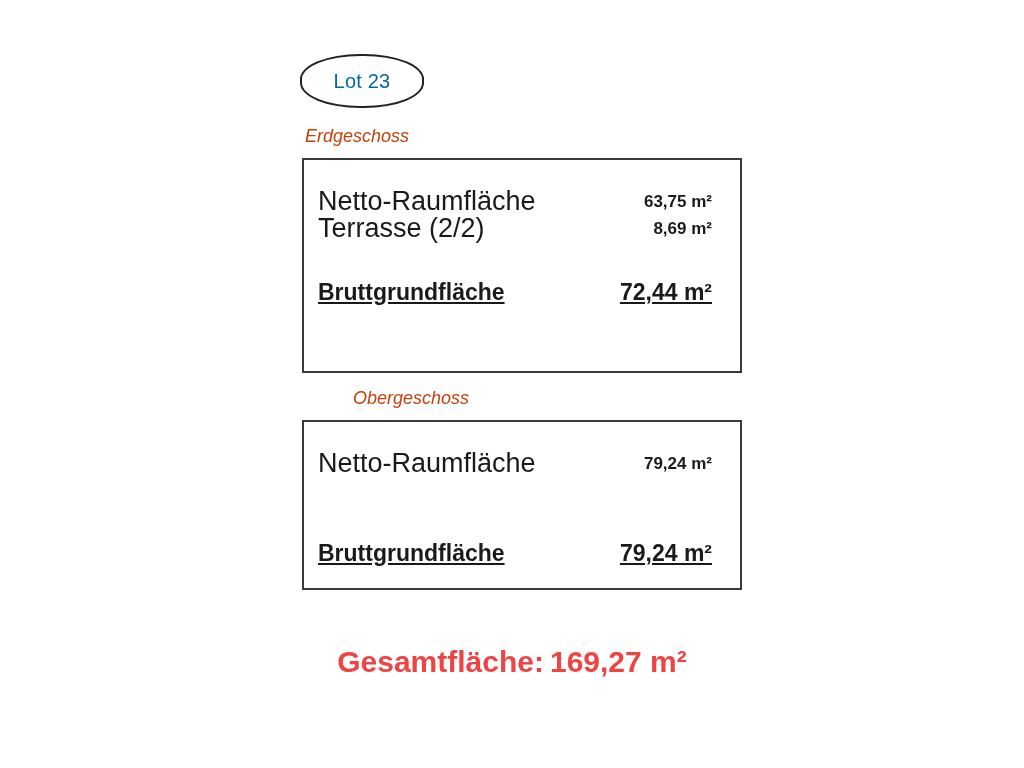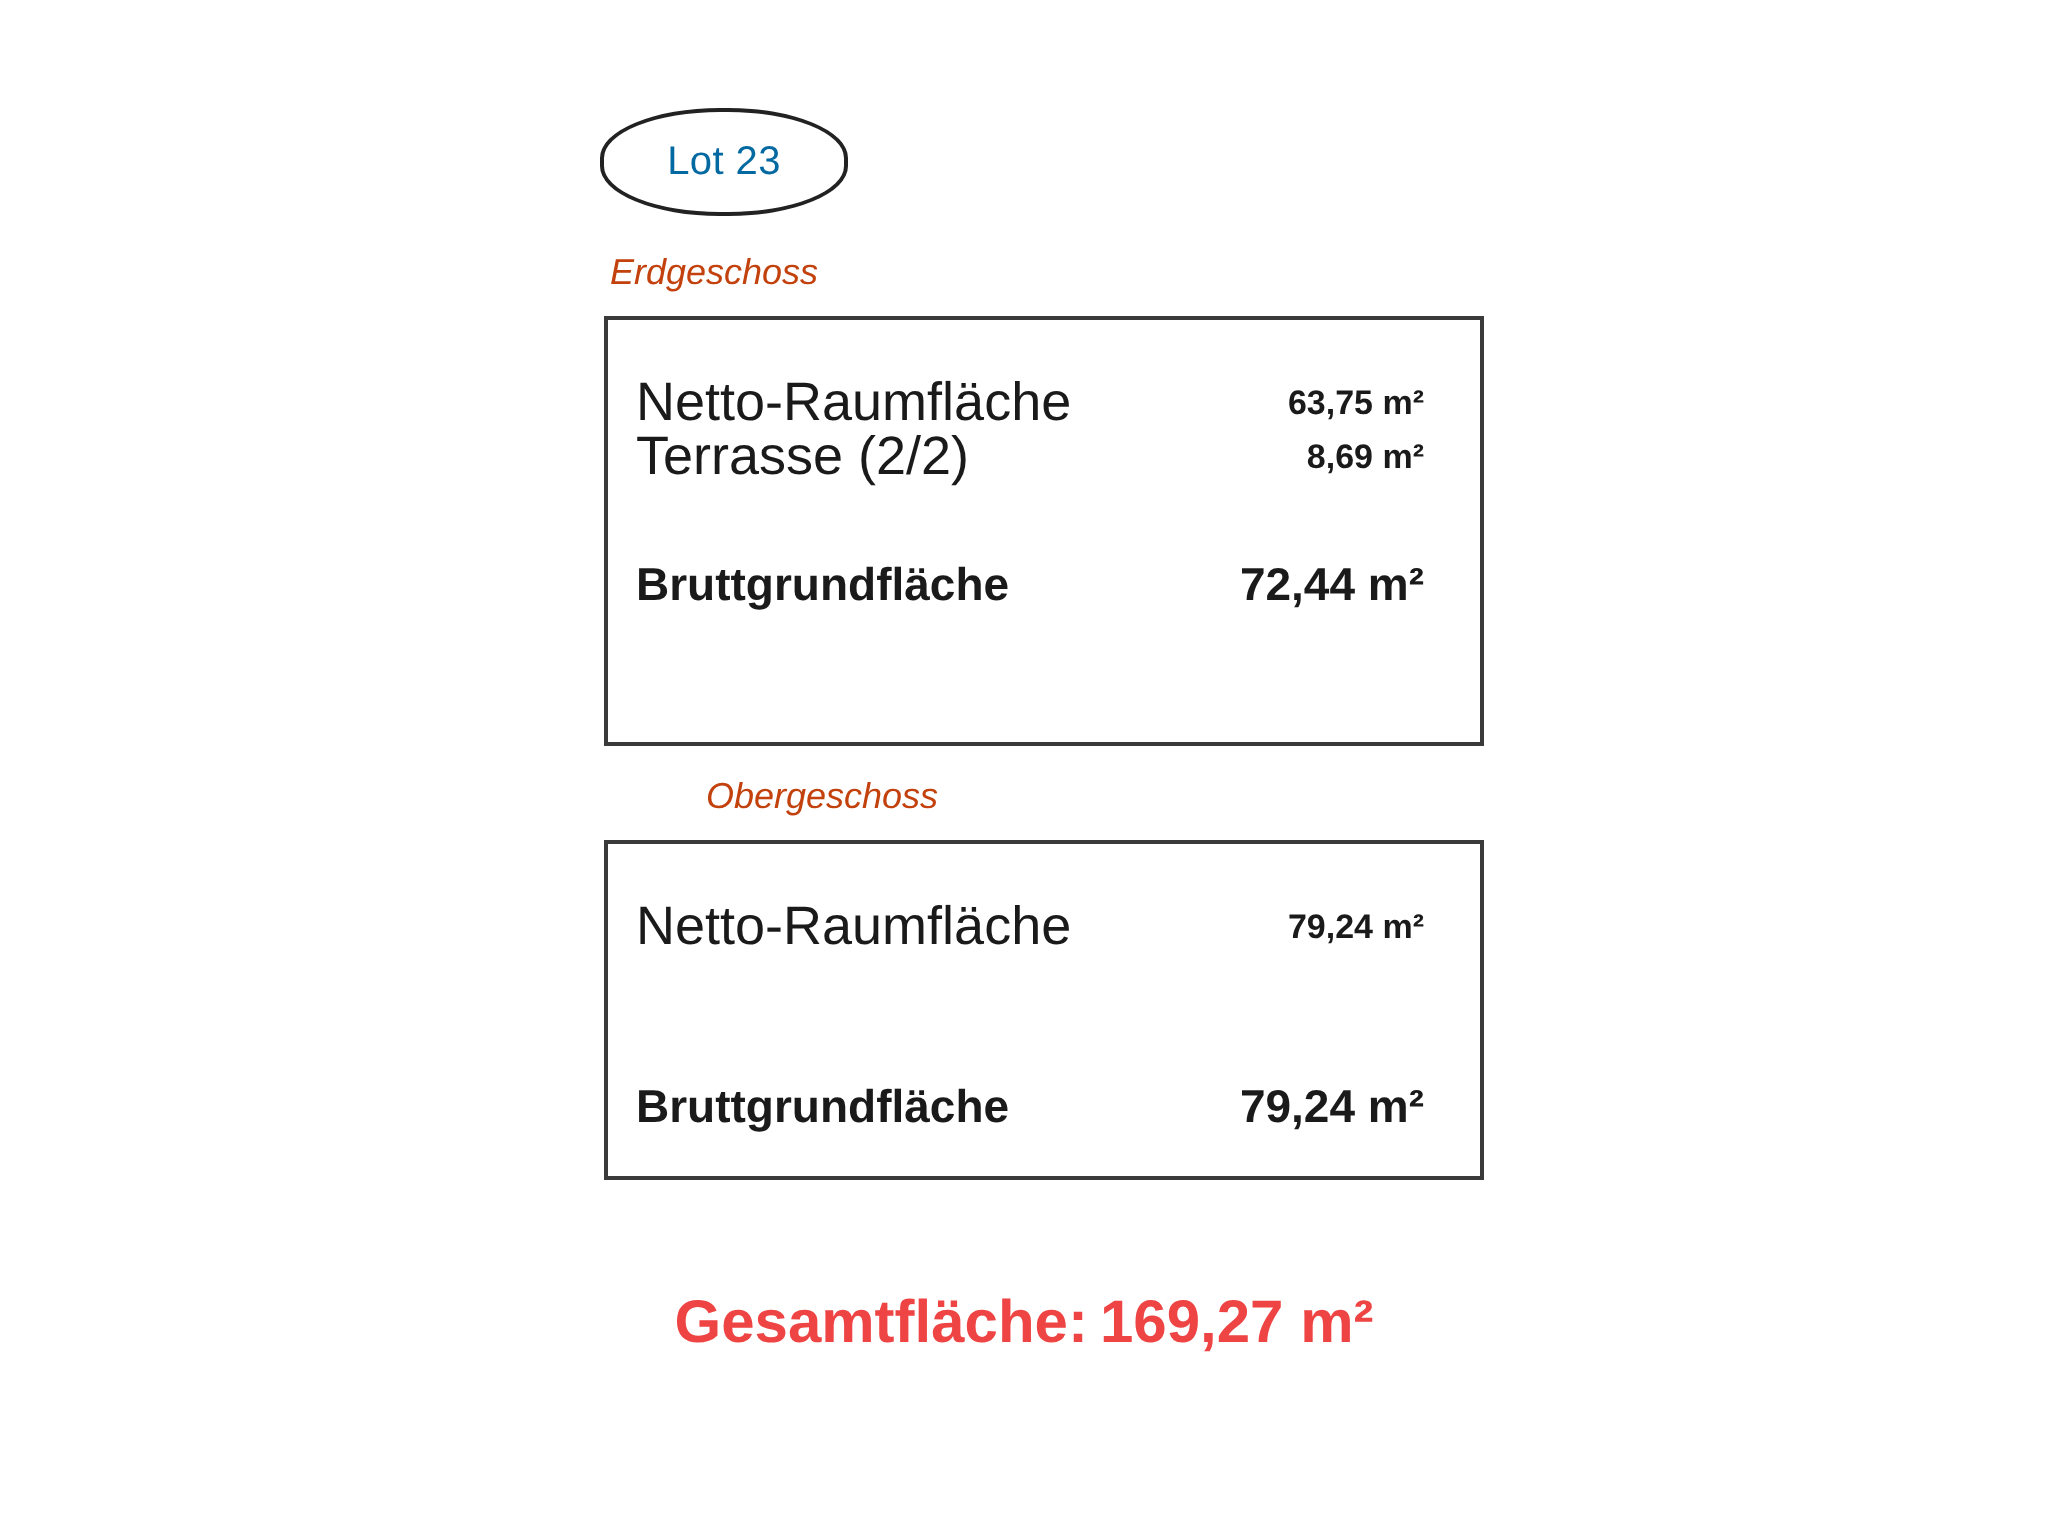--- a/index.html
+++ b/index.html
@@ -96,20 +96,21 @@
     font-size: 17px;
     line-height: 1;
     white-space: nowrap;
     text-align: right;
     font-weight: bold;
   }
   .row.bold .label,
   .row.bold .value {
     font-weight: bold;
     font-size: 23px;
+    text-decoration: underline;
   }
   .row .value.pad-right {
     padding-right: 2px;
   }
 
   
   #eg-r0 { top: 28px; height: 26px; }
   #eg-r1 { top: 55px; height: 26px; }
   #eg-r2 { top: 118px; height: 28px; }
   #eg-r3 { top: 170px; height: 26px; }

